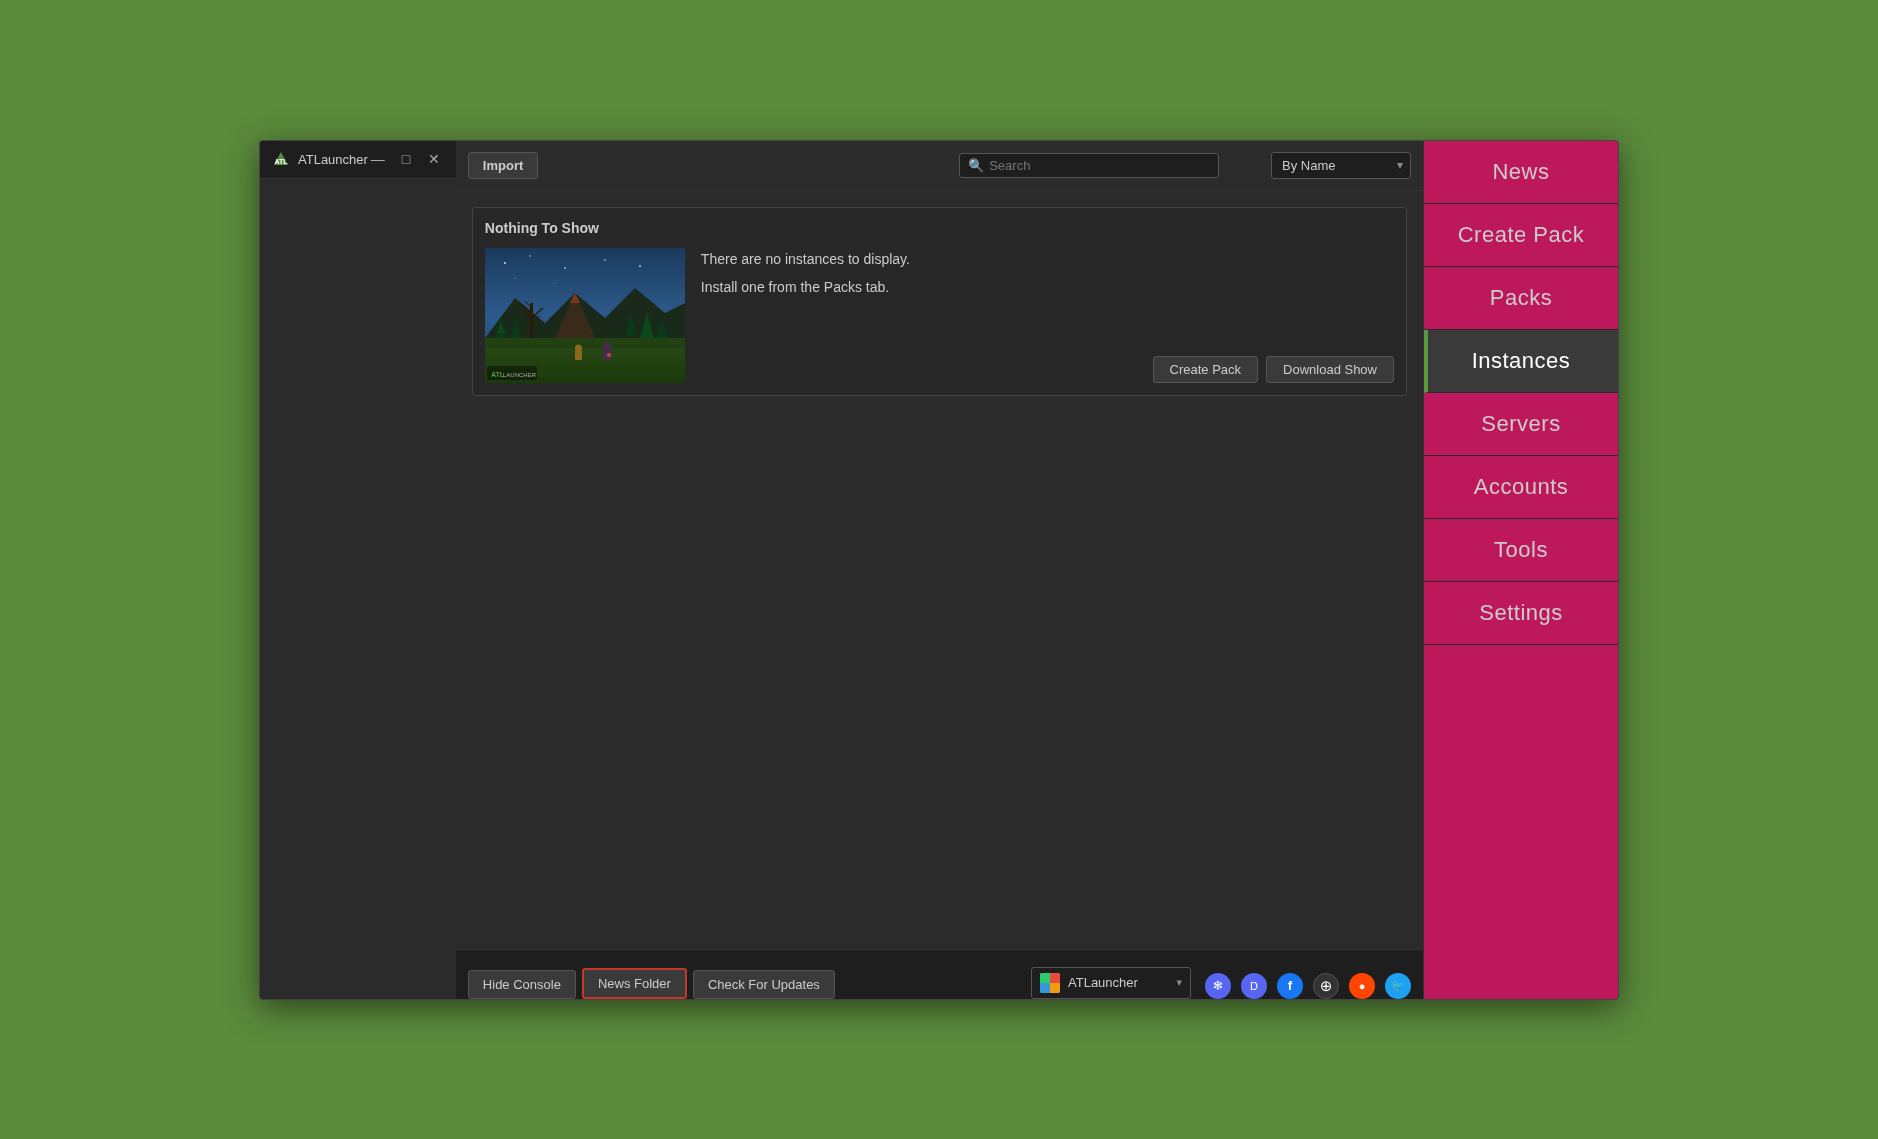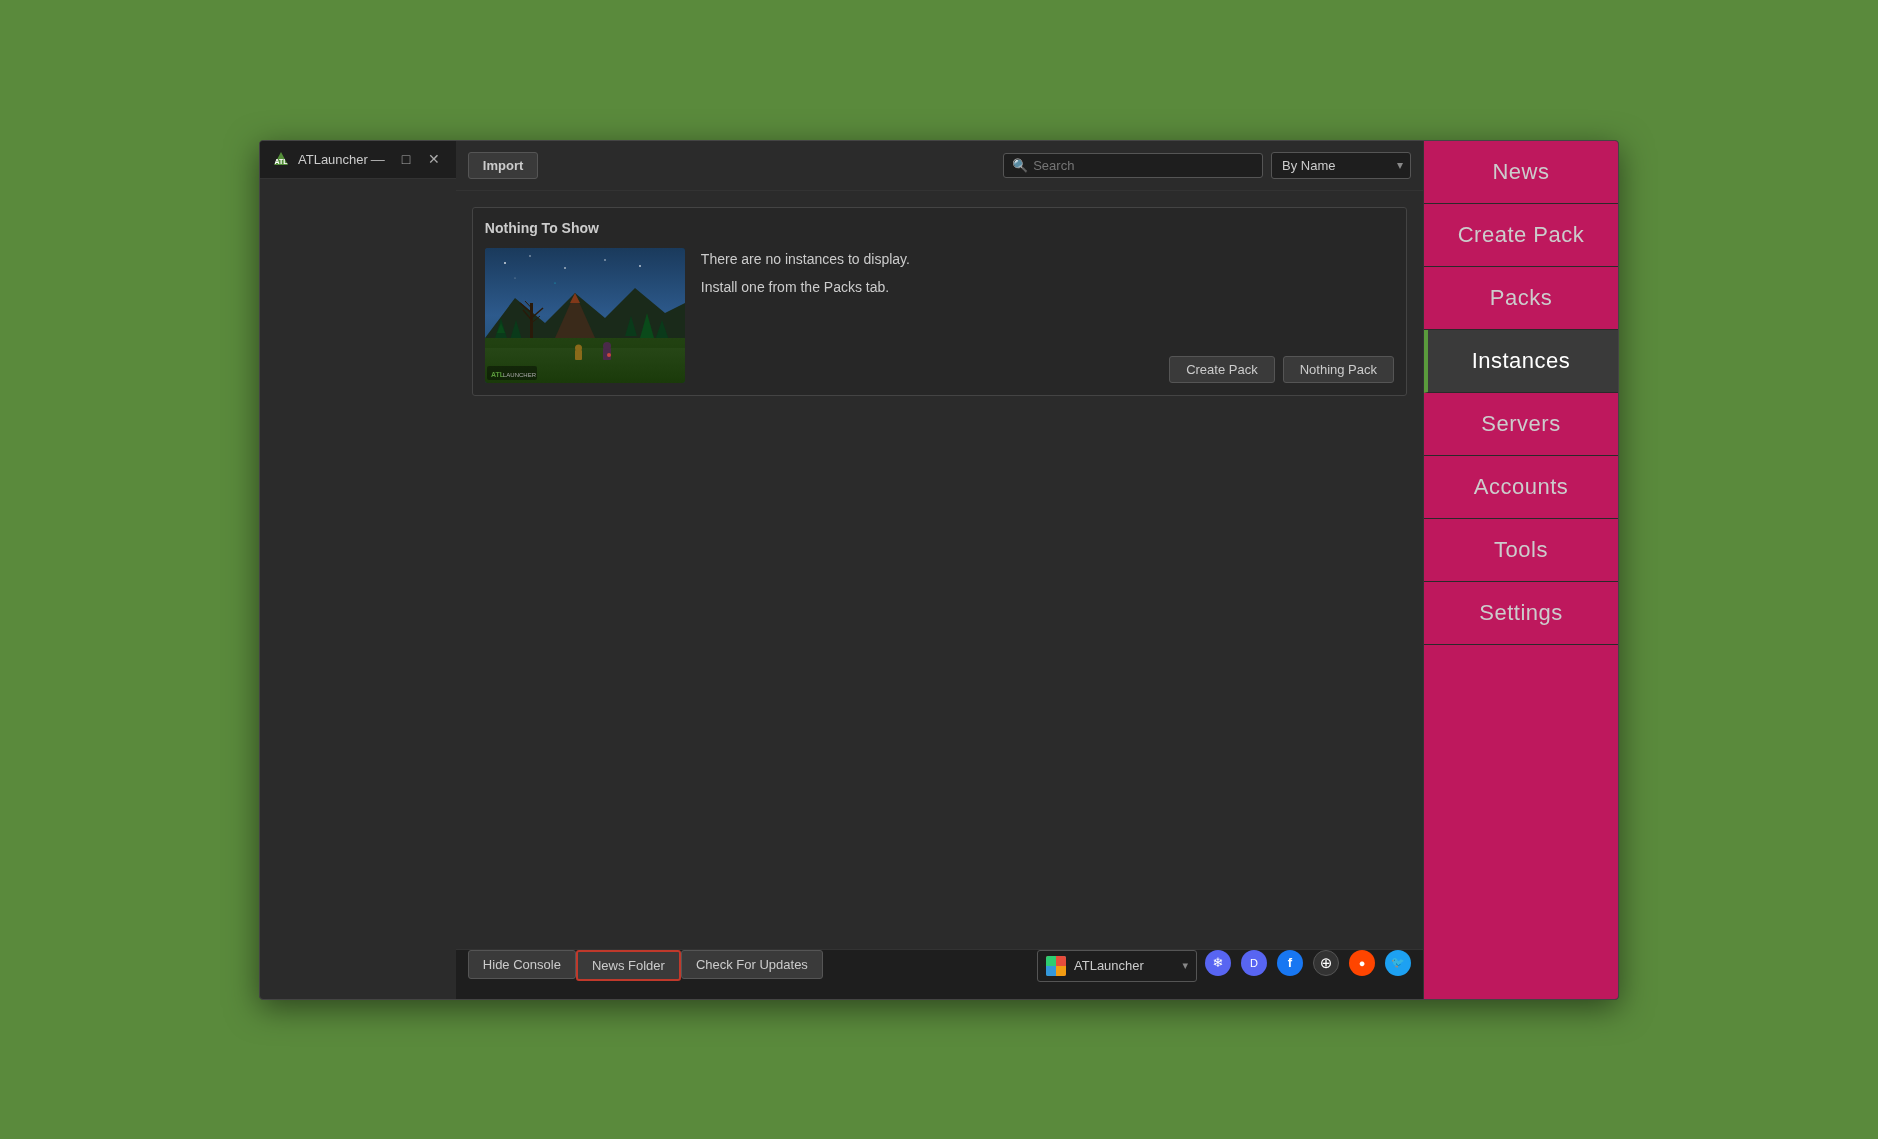--- a/index.html
+++ b/index.html
@@ -129,20 +129,21 @@
       background: #1e1e1e;
       border: 1px solid #555;
       border-radius: 3px;
       padding: 5px 30px 5px 10px;
       color: #ccc;
       font-size: 13px;
       cursor: pointer;
       appearance: none;
       width: 140px;
       position: relative;
+      margin-left: 44px;
     }
     .sort-wrapper {
       position: relative;
       display: inline-block;
     }
     .sort-wrapper::after {
       content: '▾';
       position: absolute;
       right: 8px;
       top: 50%;
@@ -221,23 +222,23 @@
       cursor: pointer;
       border-radius: 3px;
     }
 
     
     .bottombar {
       height: 50px;
       background: #1e1e1e;
       border-top: 1px solid #333;
       display: flex;
-      align-items: flex-start;
+      align-items: flex-end;
       padding: 0 12px;
-      gap: 0;
+      gap: 6px;
       flex-shrink: 0;
     }
     .bottom-btn {
       background: #3a3a3a;
       border: 1px solid #555;
       color: #ccc;
       padding: 6px 14px;
       font-size: 13px;
       cursor: pointer;
       border-radius: 3px;
@@ -433,21 +434,21 @@
               </svg>
             </div>
 
             <div class="nothing-text-area">
               <div class="nothing-text">
                 <p>There are no instances to display.</p>
                 <p>Install one from the Packs tab.</p>
               </div>
               <div class="nothing-actions">
                 <button class="action-btn">Create Pack</button>
-                <button class="action-btn">Nothing Pack</button>
+                <button class="action-btn">Download Show</button>
               </div>
             </div>
 
           </div>
         </div>
       </div>
 
       <div class="bottombar">
         <button class="bottom-btn">Hide Console</button>
         <button class="bottom-btn highlighted">News Folder</button>

